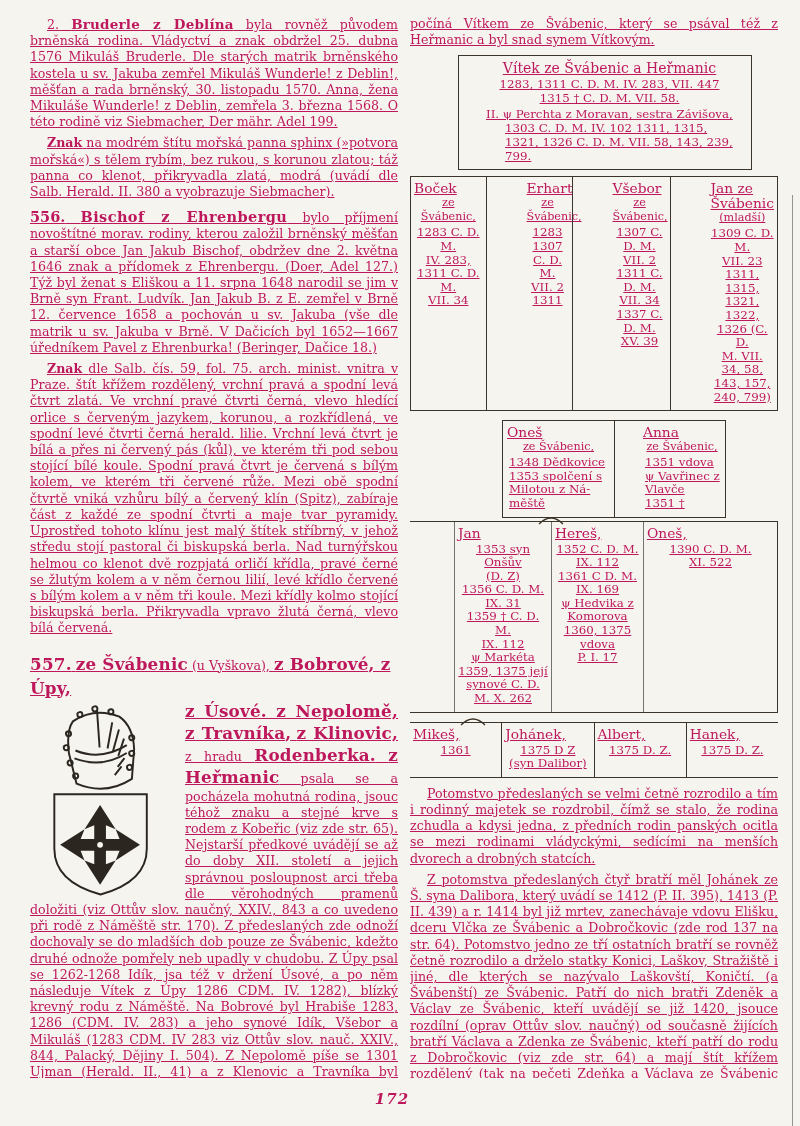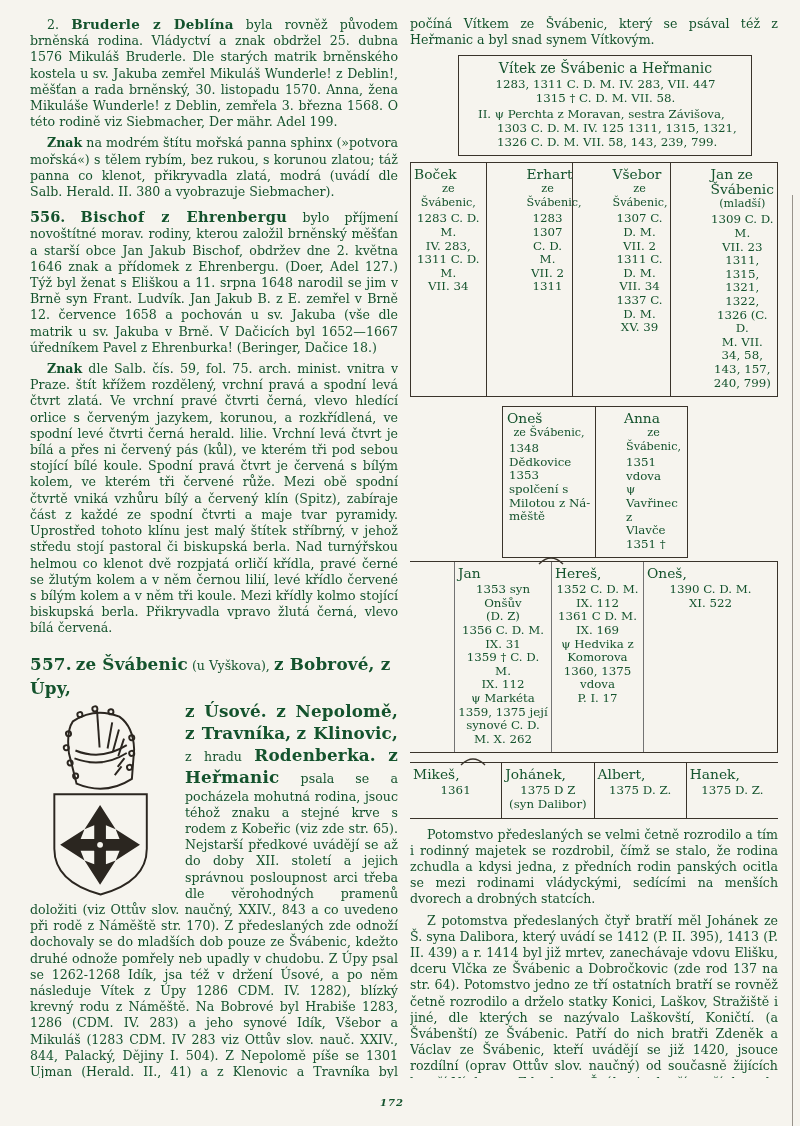--- a/index.html
+++ b/index.html
@@ -1,25 +1,26 @@
 <!DOCTYPE html>
 <html><head>
 <meta charset="utf-8">
 <style>
   html,body { margin:0; padding:0; background:#e8e5dd; }
   .page {
     position:relative;
     width:800px; height:1126px;
     margin:0 auto;
     background:#f6f4ee;
-    color:#14532d;
+    color:#be185d;
     font-family:"DejaVu Serif","Liberation Serif",serif;
     box-sizing:border-box;
     padding:16px 22px 0 30px;
     overflow:hidden;
+    text-decoration:underline;
   }
   .page-edge {
     position:absolute; right:7px; top:195px; bottom:0;
     width:1px; background:#4a443a; opacity:.55;
   }
   .columns { display:flex; gap:12px; }
   .col { width:368px; height:1062px; overflow:hidden; }
 
   p.body {
     font-size:12.6px; line-height:16.2px;
@@ -41,21 +42,21 @@
     margin:3px 9px 2px 0;
   }
   .shield svg { width:100%; height:100%; }
 
   
   .tree { margin:7px 0 8px 0; font-size:11.8px; line-height:14px; }
   .tree-box {
     border:1px solid #3a342b;
     box-sizing:border-box;
   }
-  .root-box { width:294px; margin-left:48px; padding:5px 7px 6px 8px; }
+  .root-box { width:294px; margin-left:48px; padding:5px 7px 6px 16px; }
   .root-title { text-align:center; font-size:14px; margin-bottom:2px; }
   .root-dates { text-align:center; white-space:pre-line; margin-bottom:2px; }
   .root-marriage { padding-left:30px; text-indent:-19px; text-align:left; margin-top:1px; }
 
   .gen-row {
     display:flex;
     border-top:1px solid #3a342b;
     border-bottom:1px solid #3a342b;
     position:relative;
   }
@@ -63,42 +64,42 @@
   .cell-name { text-align:left; font-size:13.8px; line-height:15px; }
   .cell-sub  { text-align:center; font-size:11.2px; }
   .cell-details { white-space:pre-line; text-align:center; margin-top:2px; line-height:13.6px; }
 
   .gen2 { margin-top:6px; border-left:1px solid #3a342b; border-right:1px solid #3a342b; }
   .gen2 .cell + .cell { border-left:1px solid #3a342b;padding-left:40px; }
   .gen2 .c1 { width:86px; } .gen2 .c2 { width:86px; }
   .gen2 .c3 { width:98px; } .gen2 .c4 { flex:1; }
 
   .gen3-wrap { margin-top:9px; }
-  .gen3-box { margin-left:92px; width:186px; display:flex; }
+  .gen3-box { margin-left:92px; width:224px; display:flex; }
   .gen3-box .cell { width:50%; padding:4px 4px 6px 4px; box-sizing:border-box; }
   .gen3-box .cell + .cell { border-left:1px solid #3a342b;padding-left:28px; }
   .gen3-box .cell-details { text-align:left; padding-left:2px; }
 
   .gen4 { margin-top:3px; }
   .gen4 .spacer { width:44px; }
   .gen4 .cell { border-left:1px solid #737373; }
   .gen4 .c1 { width:97px; } .gen4 .c2 { width:92px; }
   .gen4 .c3 { flex:1; border-right:1px solid #3a342b; }
 
   .gen5 { margin-top:9px; }
   .gen5 .cell { flex:1; }
   .gen5 .cell + .cell { border-left:1px solid #3a342b; }
 
   .connector { position:absolute; top:-6px; }
   .connector svg { display:block; }
 
   .folio {
     position:absolute; left:0; right:16px; bottom:18px;
     text-align:center; font-weight:bold; font-style:italic;
-    font-size:10px; letter-spacing:1px;
+    font-size:15px; letter-spacing:1px;
   }
   .line-art { stroke:#2b2620; fill:none; stroke-width:2; }
   .fill-art { fill:#2b2620; stroke:none; }
 </style>
 </head>
 <body>
 
 <div class="page">
   <div class="page-edge"></div>
 
@@ -150,21 +151,21 @@
     <div class="col">
 
       <p class="body">počíná Vítkem ze Švábenic, který se psával též z Heřmanic a byl snad synem Vítkovým.</p>
 
       <div class="tree">
 
         <div class="tree-box root-box">
           <div class="root-title">Vítek ze Švábenic a Heřmanic</div>
           <div class="root-dates">1283, 1311 C. D. M. IV. 283, VII. 447
 1315 † C. D. M. VII. 58.</div>
-          <div class="root-marriage">II. ψ Perchta z Moravan, sestra Závišova, 1303 C. D. M. IV. 125 1311, 1315, 1321, 1326 C. D. M. VII. 58, 143, 239, 799.</div>
+          <div class="root-marriage">II. ψ Perchta z Moravan, sestra Závišova, 1303 C. D. M. IV. 102 1311, 1315, 1321, 1326 C. D. M. VII. 58, 143, 239, 799.</div>
         </div>
 
         <div class="gen-row gen2">
           <div class="cell c1">
             <div class="cell-name">Boček</div>
             <div class="cell-sub">ze Švábenic,</div>
             <div class="cell-details">1283 C. D. M.
 IV. 283,
 1311 C. D. M.
 VII. 34</div>

